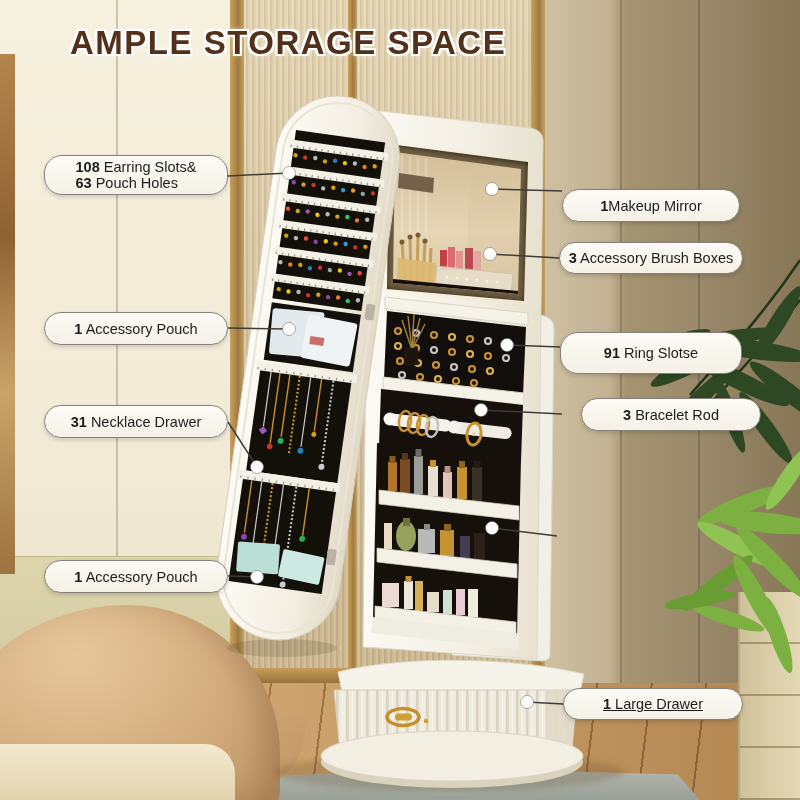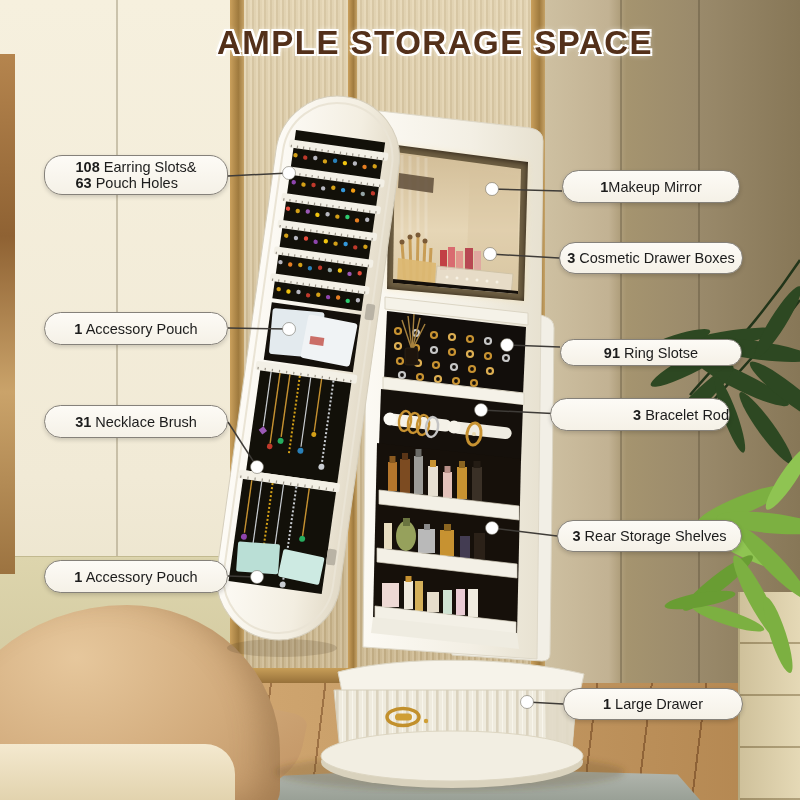--- a/index.html
+++ b/index.html
@@ -44,21 +44,21 @@
        background:linear-gradient(180deg,#f4e9cf,#e2d3ae);border-radius:0 30px 0 0;}
   
   #art{left:0;top:0;z-index:10;}
   
   .callout{position:absolute;z-index:30;display:flex;align-items:center;justify-content:center;
        background:linear-gradient(180deg,#fdfbf6,#f5f1e7);border:1.5px solid #85817a;border-radius:18px;
        box-shadow:0 2px 4px rgba(0,0,0,.16);color:#1c1c1c;font-size:14.5px;line-height:16px;}
   .callout .inner{text-align:left;}
   .callout b{font-weight:700;}
   
-  .title{left:70px;top:24px;width:730px;text-align:center;z-index:40;
+  .title{left:70px;top:24px;width:730px;text-align:left;z-index:40;
        font-size:33px;font-weight:800;letter-spacing:1.5px;color:#53301a;
        text-shadow:-2px -2px 0 #fff,2px -2px 0 #fff,-2px 2px 0 #fff,2px 2px 0 #fff,0 0 6px rgba(255,255,255,.9);}
 </style>
 </head>
 <body>
 
 <div id="stage">
 
   <div class="abs wardrobe"></div>
   <div class="abs wardrobe-seam"></div>
@@ -488,37 +488,34 @@
   <div class="callout" style="left:44px;top:155px;width:184px;height:40px;">
     <div class="inner">
       <div><b>108</b><span> Earring Slots&amp;</span></div>
       <div><b>63</b><span> Pouch Holes</span></div>
     </div>
   </div>
   <div class="callout" style="left:44px;top:312px;width:184px;height:33px;">
     <div class="inner"><b>1</b><span> Accessory Pouch</span></div>
   </div>
   <div class="callout" style="left:44px;top:405px;width:184px;height:33px;">
-    <div class="inner"><b>31</b><span> Necklace Brush</span></div>
+    <div class="inner"><b>31</b><span> Necklace Drawer</span></div>
   </div>
   <div class="callout" style="left:44px;top:560px;width:184px;height:33px;">
     <div class="inner"><b>1</b><span> Accessory Pouch</span></div>
   </div>
-  <div class="callout" style="left:562px;top:170px;width:178px;height:33px;">
+  <div class="callout" style="left:562px;top:189px;width:178px;height:33px;">
     <div class="inner"><b>1</b><span>Makeup Mirror</span></div>
   </div>
   <div class="callout" style="left:559px;top:242px;width:184px;height:32px;">
-    <div class="inner"><b>3</b><span> Cosmetic Drawer Boxes</span></div>
-  </div>
-  <div class="callout" style="left:560px;top:339px;width:182px;height:27px;">
+    <div class="inner"><b>3</b><span> Accessory Brush Boxes</span></div>
+  </div>
+  <div class="callout" style="left:560px;top:332px;width:182px;height:42px;">
     <div class="inner"><b>91</b><span> Ring Slotse</span></div>
   </div>
-  <div class="callout" style="left:550px;top:398px;width:180px;height:33px;justify-content:flex-end;">
+  <div class="callout" style="left:581px;top:398px;width:180px;height:33px;">
     <div class="inner"><b>3</b><span> Bracelet Rod</span></div>
   </div>
-  <div class="callout" style="left:557px;top:520px;width:185px;height:32px;">
-    <div class="inner"><b>3</b><span> Rear Storage Shelves</span></div>
-  </div>
-  <div class="callout" style="left:563px;top:688px;width:180px;height:32px;">
+  <div class="callout" style="left:563px;top:688px;width:180px;height:32px;text-decoration:underline;">
     <div class="inner"><b>1</b><span> Large Drawer</span></div>
   </div>
 
 </div>
 
 </body></html>

